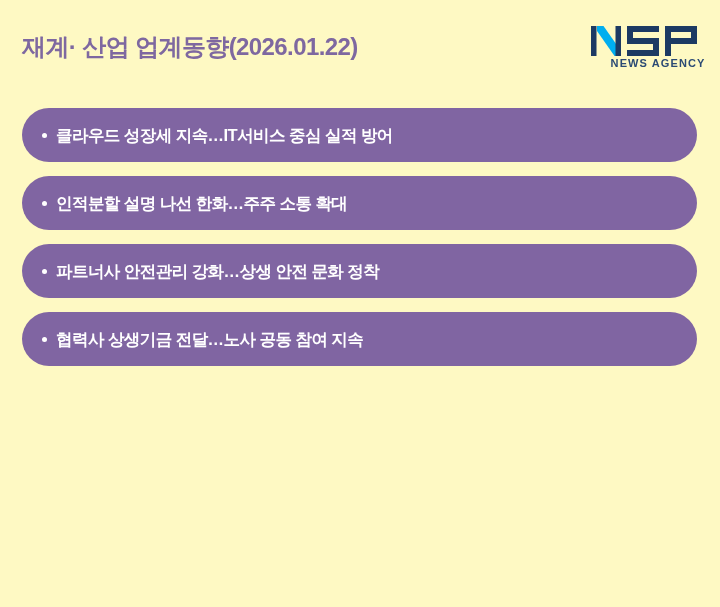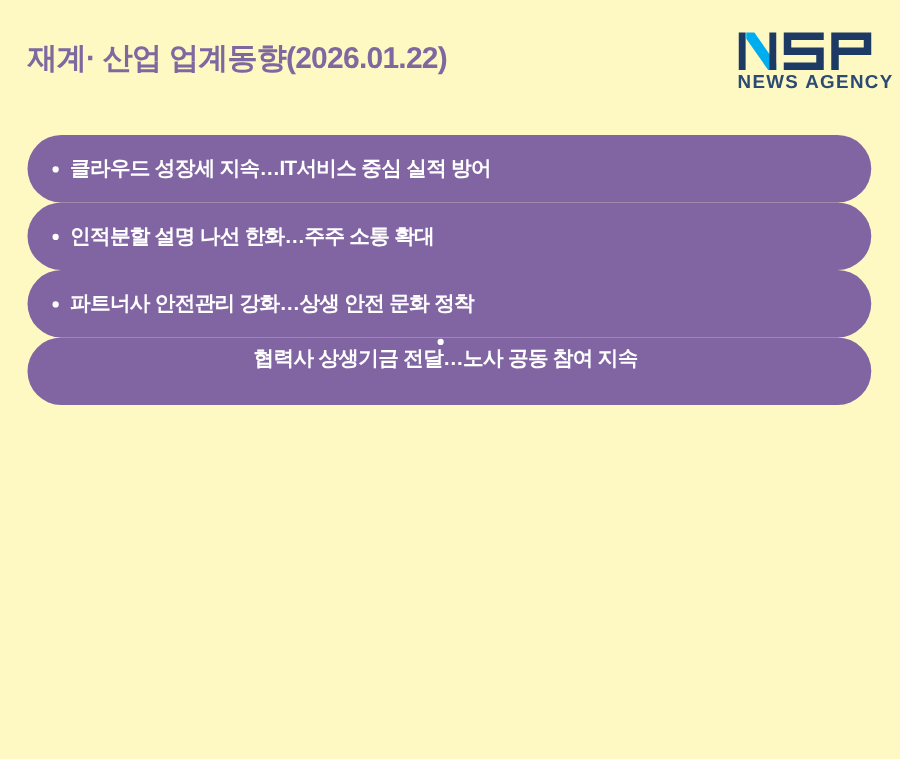--- a/index.html
+++ b/index.html
@@ -50,52 +50,52 @@
     width: 108px;
     height: 52px;
   }
   .logo-mark {
     display: block;
     width: 108px;
     height: 36px;
   }
   .logo-sub {
     position: absolute;
-    left: 0;
+    left: 14px;
     top: 34px;
     width: 108px;
-    text-align: left;
-    font-size: 15px;
+    text-align: center;
+    font-size: 11px;
     font-weight: bold;
     letter-spacing: 1.1px;
     color: #2b4a74;
     white-space: nowrap;
   }
 
   
   .pill-list {
     position: absolute;
     left: 22px;
     top: 108px;
     width: 675px;
   }
   .pill {
     position: relative;
     display: flex;
     align-items: center;
     width: 675px;
     height: 54px;
+    margin-bottom: 14px;
     border-radius: 27px;
     background: #8065a2;
     box-sizing: border-box;
     padding: 0 26px 0 20px;
   }
   .pill:last-child {
     margin-bottom: 0;
-    flex-direction: column;
   }
   .pill-bullet {
     flex: 0 0 auto;
     width: 5px;
     height: 5px;
     border-radius: 50%;
     background: #ffffff;
     margin-right: 9px;
     margin-top: 1px;
   }

